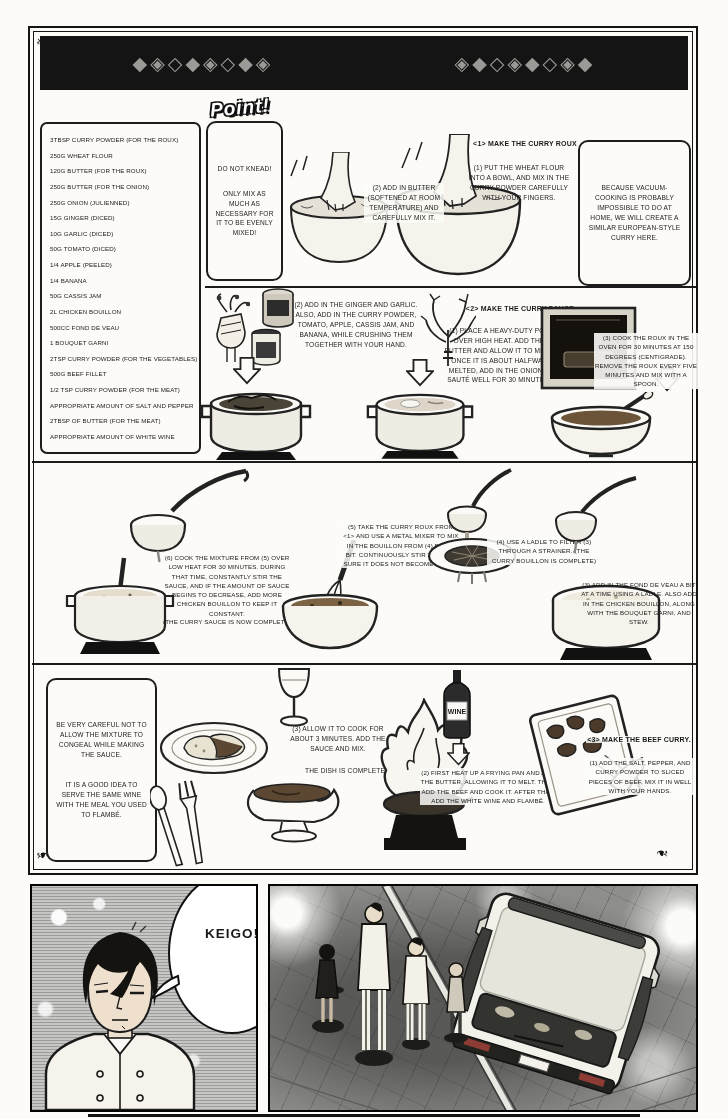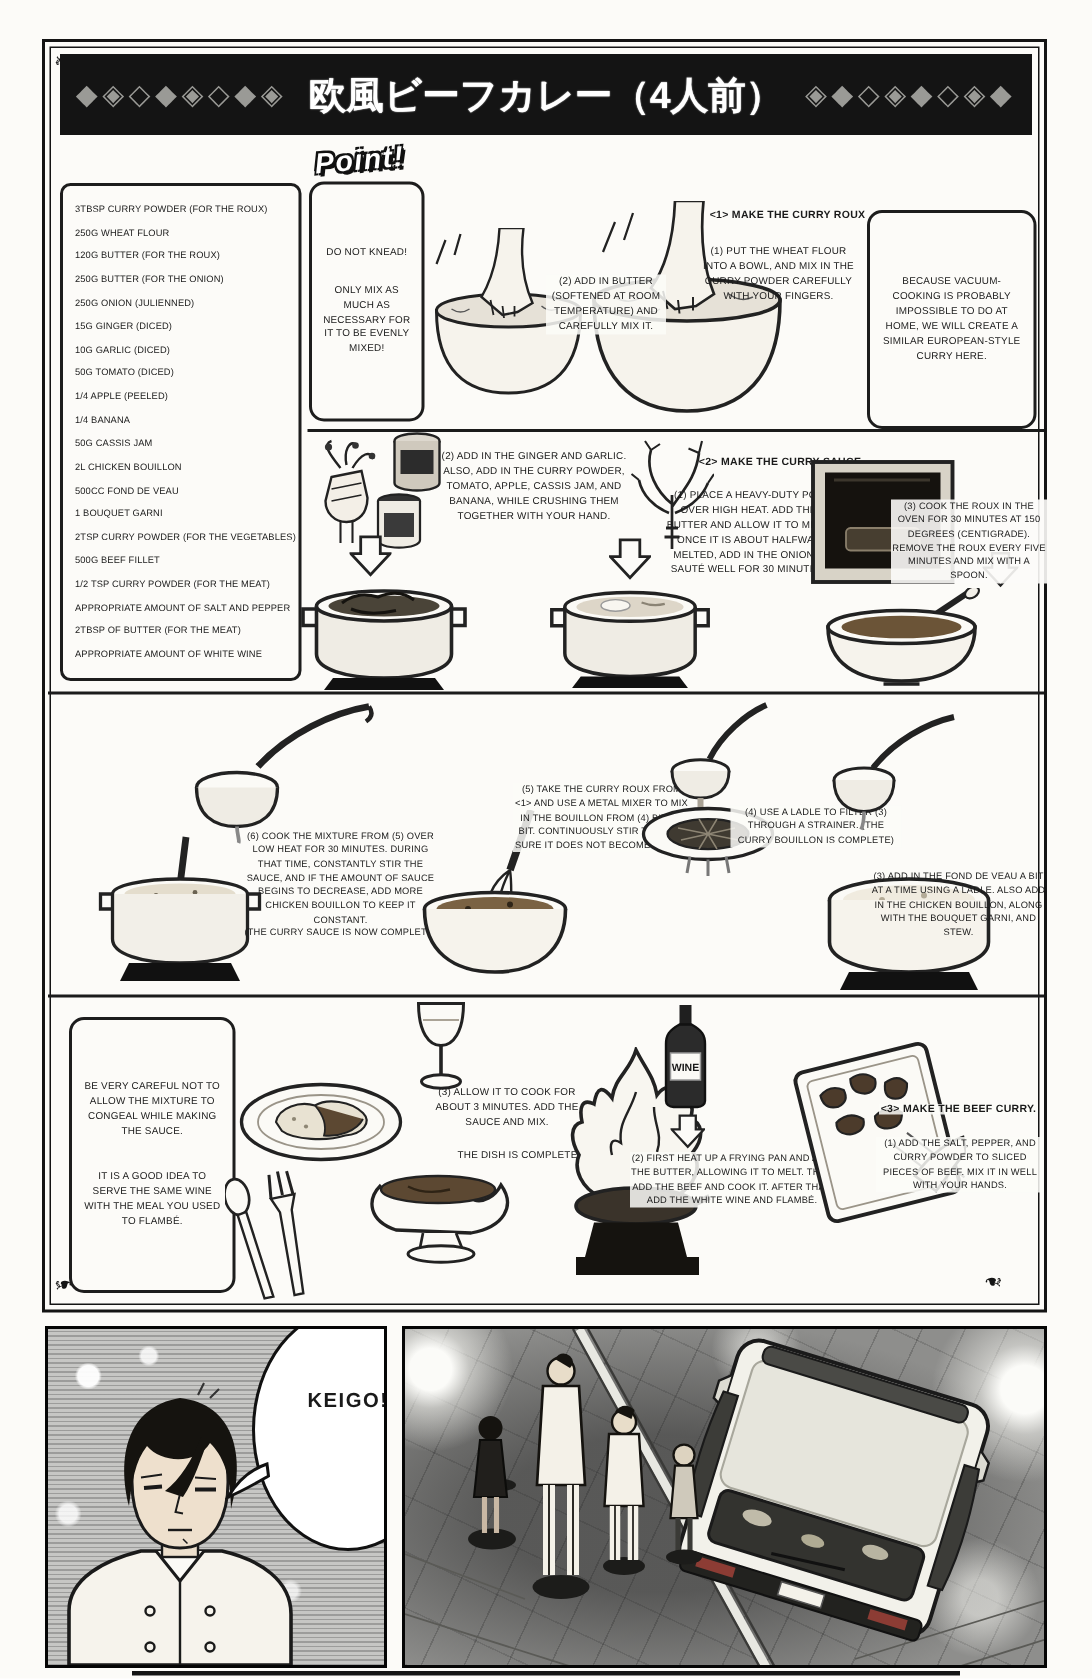--- a/index.html
+++ b/index.html
@@ -61,21 +61,20 @@
   <div class="abs frame-outer" style="left:28px;top:26px;width:670px;height:849px;"></div>
   <div class="abs frame-inner" style="left:33px;top:31px;width:660px;height:839px;"></div>
 
   <span class="abs corner" style="left:36px;top:34px;">❧</span>
   <span class="abs corner" style="left:676px;top:34px;transform:scaleX(-1);">❧</span>
   <span class="abs corner" style="left:36px;top:848px;transform:scaleY(-1);">❧</span>
   <span class="abs corner" style="left:656px;top:846px;transform:scale(-1,-1);">❧</span>
 
   <div class="abs banner" style="left:40px;top:36px;width:648px;height:54px;">
     <span class="pat">◆◈◇◆◈◇◆◈</span>
-    <span class="ttl">欧風ビーフカレー（4人前）</span>
     <span class="pat">◈◆◇◈◆◇◈◆</span>
   </div>
 
   <div class="abs rbox ing" style="left:40px;top:122px;width:161px;height:332px;border-radius:7px;">
       <div>3TBSP CURRY POWDER (FOR THE ROUX)</div>
       <div>250G WHEAT FLOUR</div>
       <div>120G BUTTER (FOR THE ROUX)</div>
       <div>250G BUTTER (FOR THE ONION)</div>
       <div>250G ONION (JULIENNED)</div>
       <div>15G GINGER (DICED)</div>

